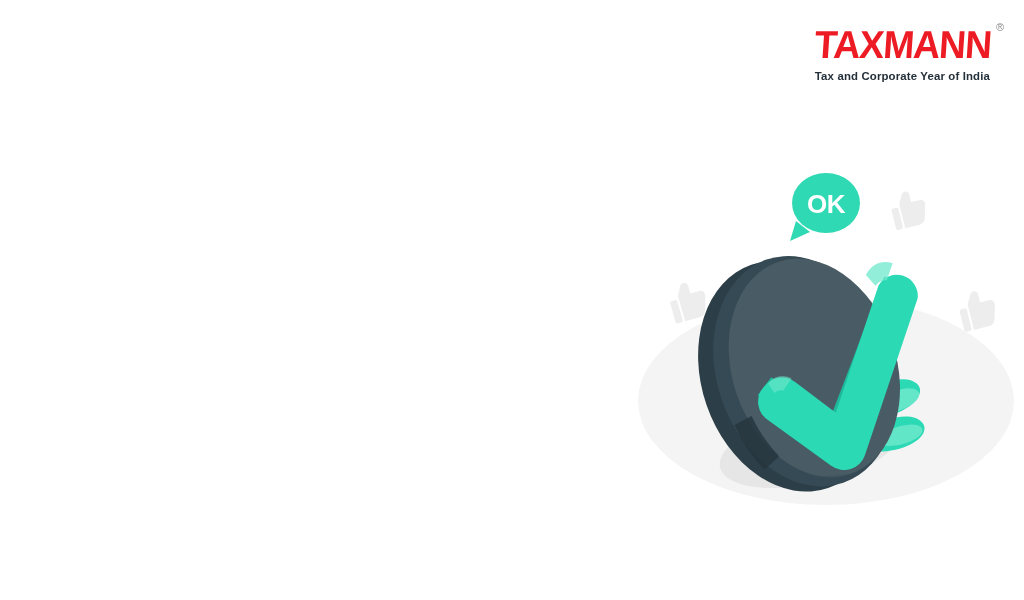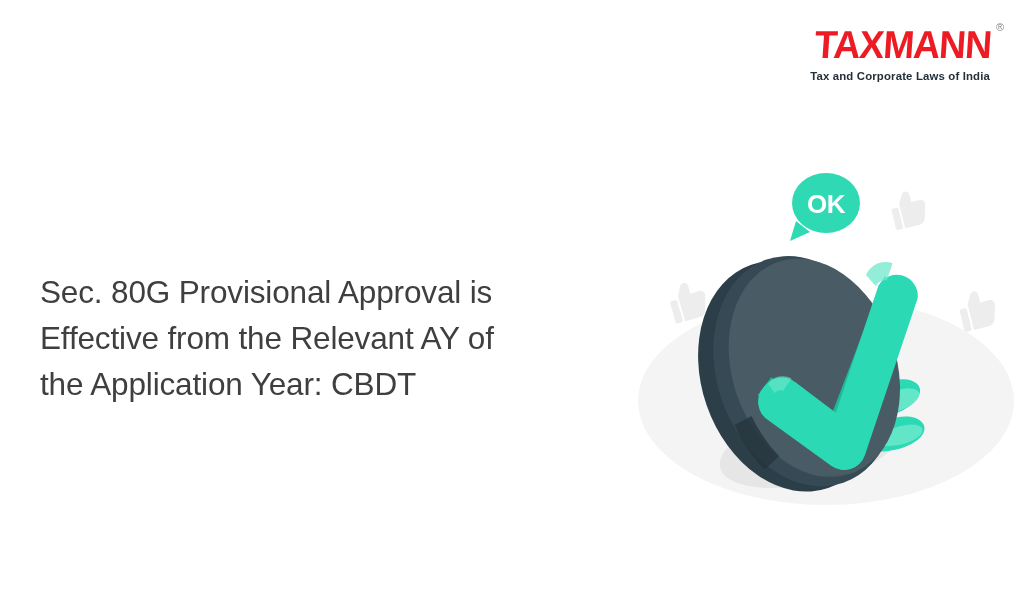--- a/index.html
+++ b/index.html
@@ -97,24 +97,23 @@
 </head>
 <body>
 
 <div id="stage">
 
   <div id="brand">
     <div id="brand-wordmark-wrap">
       <span id="brand-wordmark">TAXMANN</span>
       <span id="brand-reg">®</span>
     </div>
-    <div id="brand-tagline">Tax and Corporate Laws of India</div>
+    <div id="brand-tagline">Tax and Corporate Year of India</div>
   </div>
 
-  <h1 id="headline">Sec. 80G Provisional Approval is Effective from the Relevant AY of the Application Year: CBDT</h1>
 
   <div id="illustration">
     <svg width="396" height="400" viewBox="0 0 396 400" xmlns="http://www.w3.org/2000/svg">
 
       <ellipse cx="198" cy="253" rx="188" ry="104" fill="#F4F4F4"></ellipse>
 
       <ellipse cx="182" cy="300" rx="92" ry="36" fill="#E6E6E6" transform="rotate(-12 182 300)"></ellipse>
 
       <g transform="translate(40,140) rotate(-16) scale(1.05)">
         <path d="M7 10 l5 -9 c2 -3 7 -2 7 2 l0 8 l9 0 c3 0 5 3 4 6 l-4 14 c-1 2 -3 4 -6 4 l-15 0 z" fill="#EDEDED"></path>

